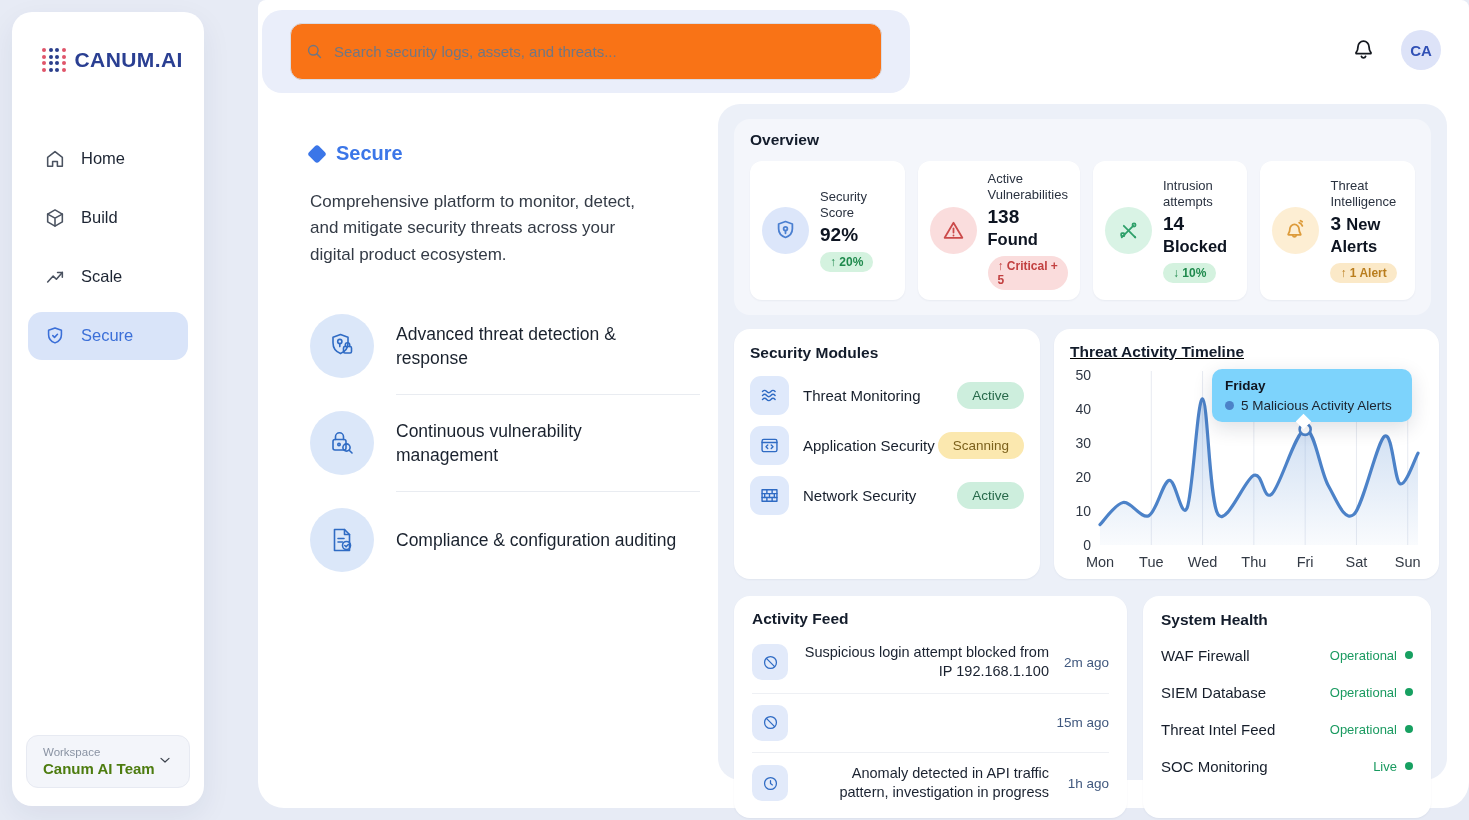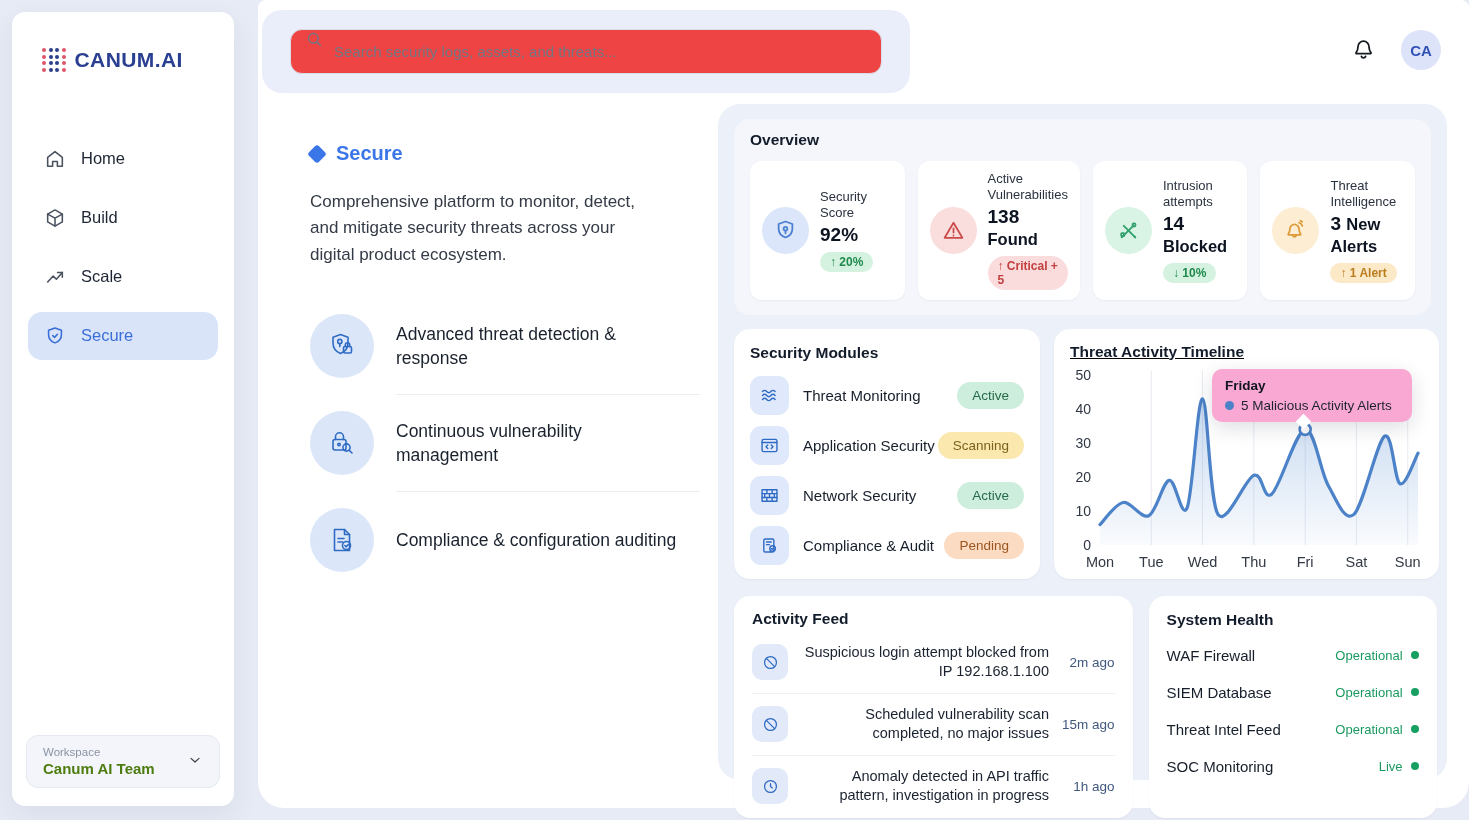--- a/index.html
+++ b/index.html
@@ -1,19 +1,19 @@
 <!DOCTYPE html>
 <html><head>
 <meta charset="utf-8">
 <style>
   * { margin:0; padding:0; box-sizing:border-box; }
   html,body { width:1469px; height:820px; font-family:"Liberation Sans", sans-serif; background:#e7ebf5; overflow:hidden; position:relative; }
 
   
-  .sidebar { position:absolute; left:12px; top:12px; width:222px; height:794px; background:#fff; border-radius:13px; box-shadow:0 10px 30px rgba(30,45,90,.07); padding:36px 16px 18px; }
+  .sidebar { position:absolute; left:12px; top:12px; width:192px; height:794px; background:#fff; border-radius:20px; box-shadow:0 10px 30px rgba(30,45,90,.07); padding:36px 16px 18px; }
   .logo { display:flex; align-items:center; gap:8px; padding-left:14px; }
   .logo-grid { display:grid; grid-template-columns:repeat(4,5px); grid-auto-rows:5px; gap:1.5px; }
   .logo-grid i { width:4px; height:4px; border-radius:50%; display:block; }
   .logo-grid i.r { background:#e0556a; } .logo-grid i.b { background:#2b3f8c; }
   .logo-text { font-size:21px; font-weight:800; color:#2a3f92; letter-spacing:.4px; }
   .nav { margin-top:62px; display:flex; flex-direction:column; gap:11px; }
   .nav-item { display:flex; align-items:center; gap:15px; height:48px; padding:0 16px; border-radius:14px; font-size:16.5px; font-weight:500; color:#1d2533; cursor:pointer; }
   .nav-item svg { width:22px; height:22px; stroke:#4a5260; stroke-width:1.7; fill:none; stroke-linecap:round; stroke-linejoin:round; }
   .nav-item.active { background:#d9e4f9; color:#3b6fd8; }
   .nav-item.active svg { stroke:#3b6fd8; }
@@ -21,21 +21,21 @@
   .ws-label { font-size:11.5px; color:#8a93a3; }
   .ws-value { font-size:15px; font-weight:700; color:#4d7c0f; margin-top:2px; }
   .ws-chevron { margin-left:auto; }
   .ws-chevron svg { width:16px; height:16px; stroke:#3a404b; stroke-width:1.8; fill:none; stroke-linecap:round; stroke-linejoin:round; }
 
   
   .main-card { position:absolute; left:258px; top:0; width:1211px; height:808px; background:#fff; border-radius:8px 8px 26px 26px; }
 
   
   .search-wrap { position:absolute; left:4px; top:10px; width:648px; height:83px; background:#eaeefa; border-radius:20px; display:flex; align-items:center; padding:0 28px; }
-  .search-box { width:100%; height:45px; background:#ef4444; border:1px solid #d8dce6; border-radius:12px; display:flex; padding:0 14px; gap:10px; }
+  .search-box { width:100%; height:57px; background:#f97316; border:1px solid #d8dce6; border-radius:12px; display:flex; align-items:center; padding:0 14px; gap:10px; }
   .search-box svg { width:19px; height:19px; stroke:#6f7683; stroke-width:1.8; fill:none; stroke-linecap:round; }
   .search-box input { border:none; outline:none; flex:1; font-size:15px; font-family:"Liberation Sans",sans-serif; color:#30363f; background:transparent; }
   .search-box input::placeholder { color:#707784; }
   .header-right { position:absolute; right:28px; top:30px; display:flex; align-items:center; gap:24px; }
   .bell-btn { width:26px; height:26px; cursor:pointer; }
   .bell-btn svg { width:25px; height:25px; stroke:#14181f; stroke-width:1.7; fill:none; stroke-linecap:round; stroke-linejoin:round; }
   .avatar { width:40px; height:40px; border-radius:50%; background:#dde3f8; color:#3050b5; font-size:15px; font-weight:700; display:flex; align-items:center; justify-content:center; cursor:pointer; }
 
   
   .hero { position:absolute; left:52px; top:142px; width:400px; }
@@ -84,21 +84,21 @@
   .module-icon svg { width:21px; height:21px; stroke:#2f6bc4; stroke-width:1.6; fill:none; stroke-linecap:round; stroke-linejoin:round; }
   .module-name { font-size:15px; font-weight:500; color:#171f2c; margin-left:14px; flex:1; }
   .pill { font-size:13.5px; font-weight:500; padding:6px 15px; border-radius:999px; }
   .pill-green  { background:#cdeedd; color:#27694a; }
   .pill-yellow { background:#fbe8af; color:#7c611c; }
   .pill-orange { background:#fbdcc2; color:#9c5520; }
 
   .timeline-card { padding:14px 16px; height:250px; position:relative;text-decoration:underline; }
   .ytick { fill:#2f3744; font-size:14px; font-family:"Liberation Sans",sans-serif; }
   .xtick { fill:#333a45; font-size:14.5px; font-family:"Liberation Sans",sans-serif; }
-  .chart-tooltip { position:absolute; left:158px; top:40px; width:200px; background:#f9a8d4; border-radius:10px; box-shadow:0 6px 20px rgba(20,30,60,.14); padding:9px 13px; z-index:3; }
+  .chart-tooltip { position:absolute; left:158px; top:40px; width:200px; background:#7dd3fc; border-radius:10px; box-shadow:0 6px 20px rgba(20,30,60,.14); padding:9px 13px; z-index:3; }
   .chart-tooltip::after { content:''; position:absolute; bottom:-5px; left:86px; width:11px; height:11px; background:#fff; transform:rotate(45deg); }
   .tt-title { font-size:13.5px; font-weight:700; color:#10151f; }
   .tt-row { display:flex; align-items:center; gap:7px; margin-top:5px; }
   .tt-dot { width:9px; height:9px; border-radius:50%; background:#4c82c8; }
   .tt-text { font-size:13.5px; color:#1c232e; white-space:nowrap; }
 
   .feed-card { padding:14px 18px; height:222px; }
   .feed-card .card-title { margin-bottom:4px; }
   .feed-row { display:flex; align-items:center; gap:13px; padding:11px 0; border-bottom:1px solid #eef0f4; cursor:pointer;text-align:right; }
   .feed-row:last-child { border-bottom:none; }
@@ -344,32 +344,20 @@
         <div class="module-row">
           <span class="module-icon">
             <svg viewBox="0 0 24 24">
                 <rect x="3.5" y="5.5" width="17" height="13"></rect>
                 <path d="M3.5 9.8h17M3.5 14.2h17"></path>
                 <path d="M9 5.5v4.3M15 5.5v4.3M6.5 9.8v4.4M12 9.8v4.4M17.5 9.8v4.4M9 14.2v4.3M15 14.2v4.3"></path>
               </svg>
           </span>
           <span class="module-name">Network Security</span>
           <span class="pill pill-green">Active</span>
-        </div>
-        <div class="module-row">
-          <span class="module-icon">
-            <svg viewBox="0 0 24 24">
-                <rect x="5.5" y="4.5" width="11.5" height="15" rx="1.6"></rect>
-                <path d="M8.5 8h5.5M8.5 11h3.5"></path>
-                <circle cx="15.5" cy="15.5" r="3.2"></circle>
-                <path d="M14.2 15.5l1 1 1.7-1.8"></path>
-              </svg>
-          </span>
-          <span class="module-name">Compliance &amp; Audit</span>
-          <span class="pill pill-orange">Pending</span>
         </div>
       </div>
 
       <div class="white-card timeline-card">
         <div class="card-title">Threat Activity Timeline</div>
         <svg id="timeline-svg" width="353" height="208" style="margin-top:2px;">
           <defs>
             <linearGradient id="areaGrad" x1="0" y1="0" x2="0" y2="1">
               <stop offset="0%" stop-color="#6b9bd8" stop-opacity="0.38"></stop>
               <stop offset="100%" stop-color="#6b9bd8" stop-opacity="0.04"></stop>
@@ -421,21 +409,20 @@
           <span class="feed-text">Suspicious login attempt blocked from IP 192.168.1.100</span>
           <span class="feed-time">2m ago</span>
         </div>
         <div class="feed-row">
           <span class="feed-icon">
             <svg viewBox="0 0 24 24">
                 <circle cx="12" cy="12" r="7.5"></circle>
                 <path d="M6.8 6.8l10.4 10.4"></path>
               </svg>
           </span>
-          <span class="feed-text">Scheduled vulnerability scan completed, no major issues</span>
           <span class="feed-time">15m ago</span>
         </div>
         <div class="feed-row">
           <span class="feed-icon">
             <svg viewBox="0 0 24 24">
                 <circle cx="12" cy="12" r="7.5"></circle>
                 <path d="M12 8.5V12l2.4 1.8"></path>
               </svg>
           </span>
           <span class="feed-text">Anomaly detected in API traffic pattern, investigation in progress</span>

